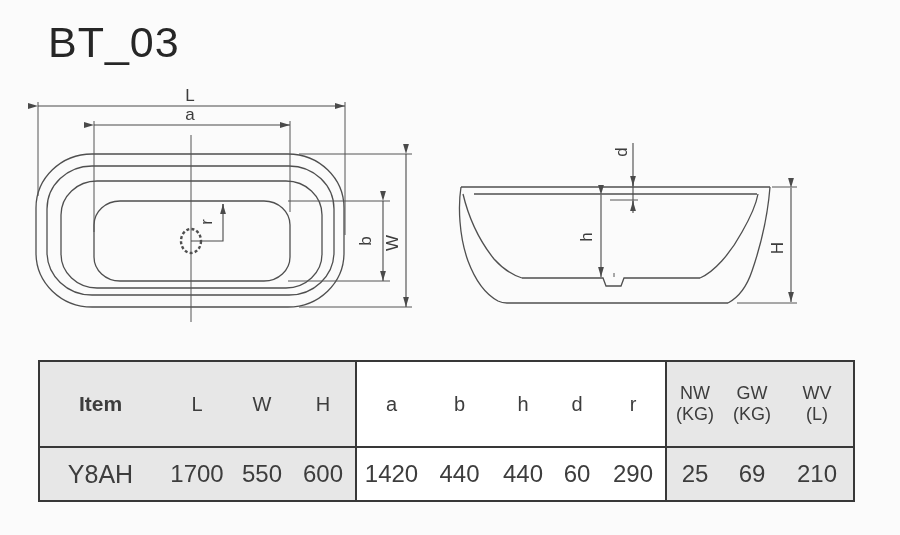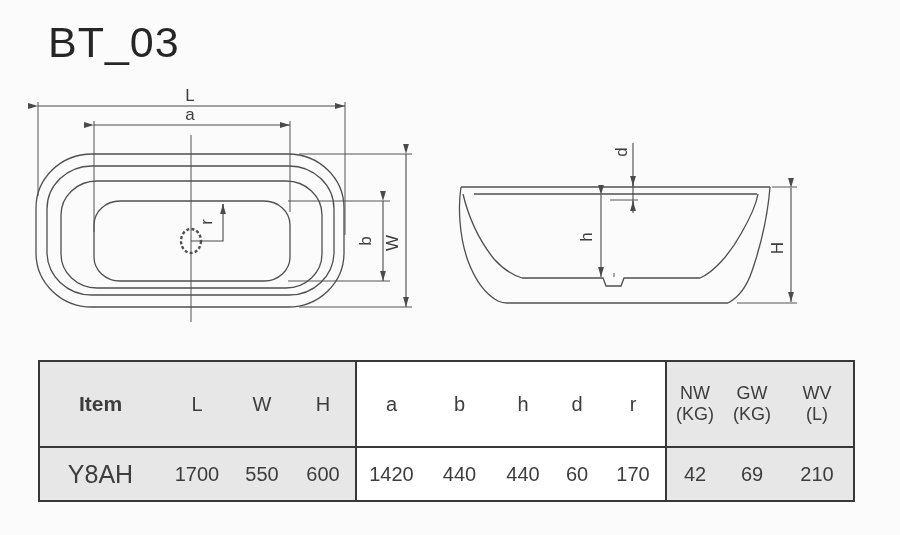--- a/index.html
+++ b/index.html
@@ -27,21 +27,21 @@
   table.spec td{padding:4px;vertical-align:middle;text-align:center;color:#3d3d3d;}
   tr.hrow{height:85px;}
   tr.hrow td{border-bottom:2px solid #383838;}
   tr.drow{height:53px;}
   .gray{background:#e7e7e7;}
   .white{background:#ffffff;}
   .secb{border-left:2px solid #383838;}
   .hdr{font-size:20px;}
   .hdr2{font-size:18px;line-height:21px;}
   .itemhdr{font-weight:bold;font-size:21px;color:#1b1b1b;text-align:left;padding-left:22px;}
-  .val{font-size:20px;color:#3e3e3e;}
+  .val{font-size:24px;color:#3e3e3e;}
   .itemval{font-weight:normal;font-size:25px;color:#141414;text-align:left;padding-left:13px;}
 </style>
 </head>
 <body>
 
 <div id="stage">
 
   <div class="title">BT_03</div>
 
   <svg width="900" height="535" viewBox="0 0 900 535">
@@ -158,21 +158,21 @@
     </tr>
     <tr class="drow">
       <td class="gray itemval">Y8AH</td>
       <td class="gray val">1700</td>
       <td class="gray val">550</td>
       <td class="gray val">600</td>
       <td class="white val secb">1420</td>
       <td class="white val">440</td>
       <td class="white val">440</td>
       <td class="white val">60</td>
-      <td class="white val">170</td>
-      <td class="gray val secb">42</td>
+      <td class="white val">290</td>
+      <td class="gray val secb">25</td>
       <td class="gray val">69</td>
       <td class="gray val">210</td>
     </tr>
   </tbody>
     </table>
 
 </div>
 
 </body></html>

